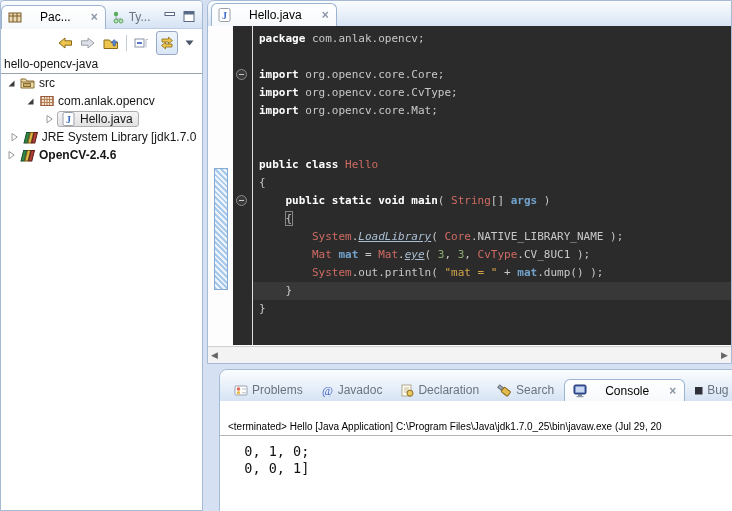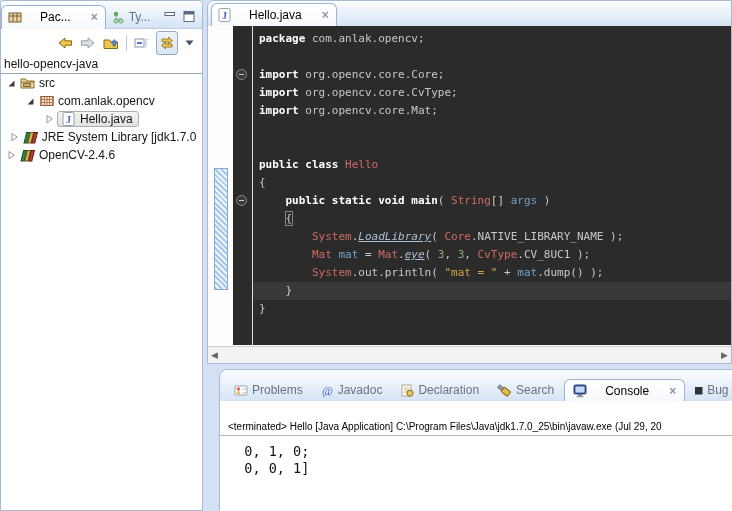--- a/index.html
+++ b/index.html
@@ -40,21 +40,21 @@
   .gutter{position:absolute;left:25px;top:0;width:19px;height:100%;background:var(--editor_bg,#2b2b2b);}
   .fold{position:absolute;left:3px;width:11px;height:11px;border:1px solid #8a8a8a;border-radius:50%;background:#3a3a3a;box-sizing:border-box;}
   .fold::after{content:"";position:absolute;left:2px;top:4px;width:5px;height:1px;background:#c8c8c8;}
   .code-area{position:absolute;left:44px;top:0;right:0;bottom:0;background:var(--editor_bg,#2b2b2b);border-left:1px solid #e0e0e0;
      font-family:"DejaVu Sans Mono", monospace;font-size:11px;line-height:18px;padding-top:4px;white-space:pre;overflow:hidden;}
   .cline{min-height:18px;padding-left:6px;}
   .cline.current{background:var(--current_line,#383838);}
   .tok-k{color:var(--keyword,#fff);font-weight:bold;}
   .tok-p{color:var(--plain,#c8c8c8);}
   .tok-t{color:var(--type,#cf6b62);}
-  .tok-v{color:var(--variable,#72a2ca);}
+  .tok-v{color:var(--variable,#72a2ca);font-weight:bold;}
   .tok-n{color:var(--number,#8cab71);}
   .tok-s{color:var(--string,#d2a449);}
   .tok-m{color:var(--method,#aabfd3);font-style:italic;text-decoration:underline;}
   .tok-b{color:var(--plain,#c8c8c8);outline:1px solid #868686;}
   .hscroll{position:absolute;left:0;right:0;bottom:0;height:17px;background:#f3f3f3;border-top:1px solid #cfcfcf;display:flex;align-items:center;justify-content:space-between;padding:0 3px;box-sizing:border-box;}
   .scroll-arrow{font-size:9px;color:#666;line-height:1;}
 
   
   .bottom-panel{left:219px;top:369px;width:525px;height:143px;border-radius:8px 0 0 0;}
   .bottom-tabbar{height:31px;border-radius:8px 0 0 0;padding-left:6px;gap:2px;}
@@ -218,21 +218,21 @@
               <svg width="17" height="13">
                 <g transform="skewX(-14) translate(3,0)">
                   <rect x="2" y="1.5" width="3.2" height="10.5" fill="#2f8a4a" stroke="#1a4a2a"></rect>
                   <rect x="5.8" y="1.5" width="3.2" height="10.5" fill="#d8b844" stroke="#7a5a14"></rect>
                   <rect x="9.6" y="1.5" width="3.2" height="10.5" fill="#b04038" stroke="#5a1a14"></rect>
                 </g>
               </svg>
             </span>
             <span class="tlabel">JRE System Library [jdk1.7.0</span>
           </div>
-          <div class="trow" style="padding-left: 2px;">
+          <div class="trow" style="padding-left: 2px; font-weight: bold;">
             <span class="expander">
               <svg width="10" height="10">
                 <polygon points="3,1.5 8.2,5 3,8.8" fill="#ffffff" stroke="#9a9a9a"></polygon>
               </svg>
             </span>
             <span class="icon" style="width: 17px;">
               <svg width="17" height="13">
                 <g transform="skewX(-14) translate(3,0)">
                   <rect x="2" y="1.5" width="3.2" height="10.5" fill="#2f8a4a" stroke="#1a4a2a"></rect>
                   <rect x="5.8" y="1.5" width="3.2" height="10.5" fill="#d8b844" stroke="#7a5a14"></rect>

